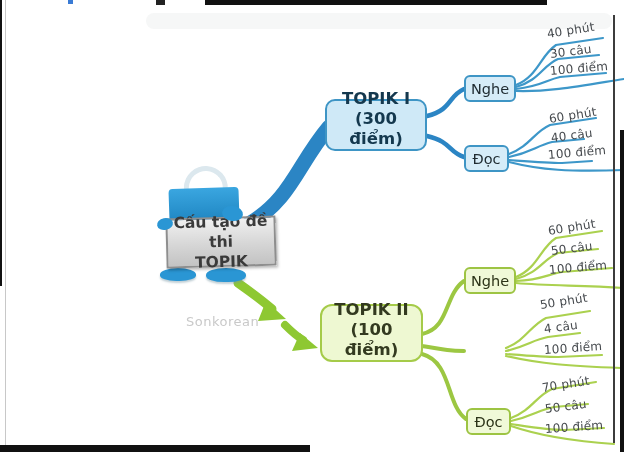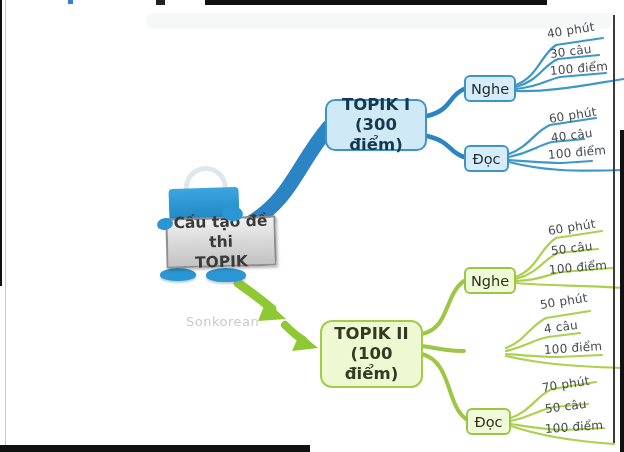--- a/index.html
+++ b/index.html
@@ -8,21 +8,21 @@
     font-family:"DejaVu Sans","Liberation Sans",sans-serif;
   }
   .abs{position:absolute;}
   
   .bar{background:#111;}
   
   .node{
     position:absolute;box-sizing:border-box;display:flex;flex-direction:column;
     align-items:center;justify-content:center;text-align:center;
   }
-  .node-main{border-radius:10px;font-size:16.5px;font-weight:bold;line-height:1.22;}
+  .node-main{border-radius:10px;font-size:16.5px;font-weight:bold;line-height:1.22;justify-content:flex-end;}
   .node-blue-main{background:#cfe9f7;border:2.5px solid #3e95c5;color:#14384e;}
   .node-green-main{background:#eef8d2;border:2.5px solid #a5cb49;color:#333a20;}
   .leaf{border-radius:6px;font-size:14.5px;color:#1e2a30;}
   .leaf-blue{background:#d6ecf8;border:2px solid #3e95c5;}
   .leaf-green{background:#f0f9d8;border:2px solid #9dc443;color:#2c3418;}
   .sub{font-weight:bold;}
   
   .twig{
     position:absolute;font-size:12px;color:#45494d;white-space:nowrap;
     transform-origin:left center;letter-spacing:0.2px;
@@ -127,21 +127,21 @@
     <div class="node leaf leaf-blue" style="left:464px;top:145px;width:45px;height:27px;">
       <span>Đọc</span>
     </div>
     <div class="twig" style="left:547px;top:27px;transform:rotate(-9deg);">40 phút</div>
     <div class="twig" style="left:550px;top:47px;transform:rotate(-7deg);">30 câu</div>
     <div class="twig" style="left:550px;top:64px;transform:rotate(-5deg);">100 điểm</div>
     <div class="twig" style="left:549px;top:112px;transform:rotate(-9deg);">60 phút</div>
     <div class="twig" style="left:551px;top:131px;transform:rotate(-7deg);">40 câu</div>
     <div class="twig" style="left:548px;top:148px;transform:rotate(-5deg);">100 điểm</div>
 
-    <div class="node node-main node-green-main" style="left:320px;top:320px;width:103px;height:68px;border-radius:12px;">
+    <div class="node node-main node-green-main" style="left:320px;top:304px;width:103px;height:58px;border-radius:12px;">
       <span>TOPIK II</span>
       <span class="sub">(100 điểm)</span>
     </div>
     <div class="node leaf leaf-green" style="left:464px;top:267px;width:52px;height:27px;">
       <span>Nghe</span>
     </div>
     <div class="node leaf leaf-green" style="left:466px;top:408px;width:45px;height:27px;">
       <span>Đọc</span>
     </div>
     <div class="twig" style="left:548px;top:224px;transform:rotate(-9deg);">60 phút</div>

